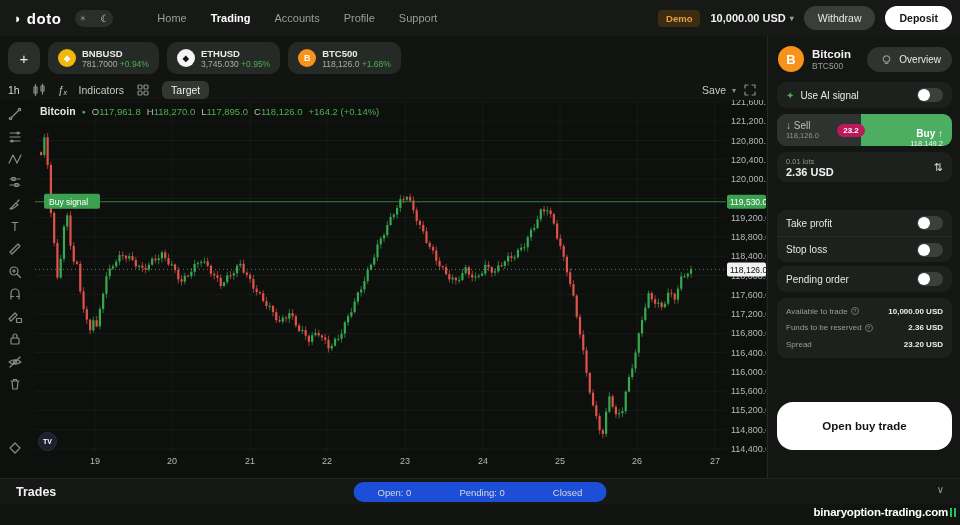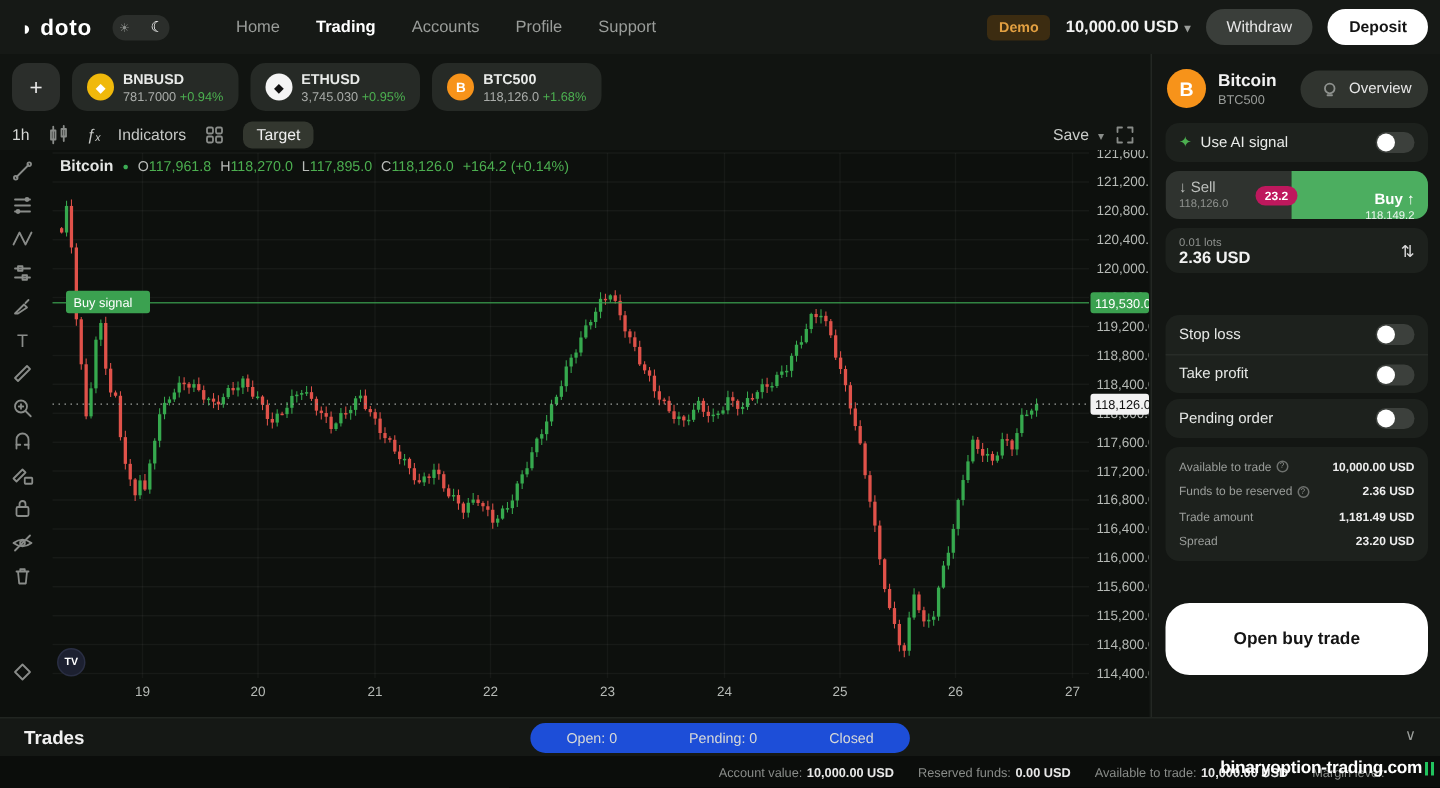--- a/index.html
+++ b/index.html
@@ -816,25 +816,25 @@
       <span class="col">
         <div class="l1">0.01 lots</div>
         <div class="l2">2.36 USD</div>
       </span>
       <span class="swap">⇅</span>
     </div>
 
 
     <div class="card tpsl-card">
       <div class="trow">
-        <span class="lbl">Stop loss</span>
+        <span class="lbl">Take profit</span>
         <span class="tg"></span>
       </div>
       <div class="trow">
-        <span class="lbl">Take profit</span>
+        <span class="lbl">Stop loss</span>
         <span class="tg"></span>
       </div>
     </div>
 
     <div class="card pend-card">
       <div class="trow">
         <span class="lbl">Pending order</span>
         <span class="tg"></span>
       </div>
     </div>
@@ -848,46 +848,36 @@
           <span class="val">10,000.00 USD</span>
         </div>
       <div class="irow">
           <span class="lbl">
             <span>Funds to be reserved</span>
             <span class="qi">?</span>
           </span>
           <span class="val">2.36 USD</span>
         </div>
       <div class="irow">
-          <span class="lbl">Trade amount</span>
-          <span class="val">1,181.49 USD</span>
-        </div>
-      <div class="irow">
           <span class="lbl">Spread</span>
           <span class="val">23.20 USD</span>
         </div>
     </div>
 
     <div class="open-btn">Open buy trade</div>
   </div>
 
   <div class="trades-bar">
     <span class="trades-title">Trades</span>
     <div class="trades-tabs">
       <span>Open: 0</span>
       <span>Pending: 0</span>
       <span>Closed</span>
     </div>
     <span class="trades-car">∨</span>
   </div>
 
-  <div class="statusbar">
-    <span class="sitem"><span>Account value:</span><b>10,000.00 USD</b></span>
-    <span class="sitem"><span>Reserved funds:</span><b>0.00 USD</b></span>
-    <span class="sitem"><span>Available to trade:</span><b>10,000.00 USD</b></span>
-    <span class="sitem"><span>Margin level:</span><b></b></span>
-  </div>
   <div class="watermark">
     <span>binaryoption-trading.com</span>
       <span class="wm-ico"></span>
   </div>
 
 </div>
 
 </body></html>

